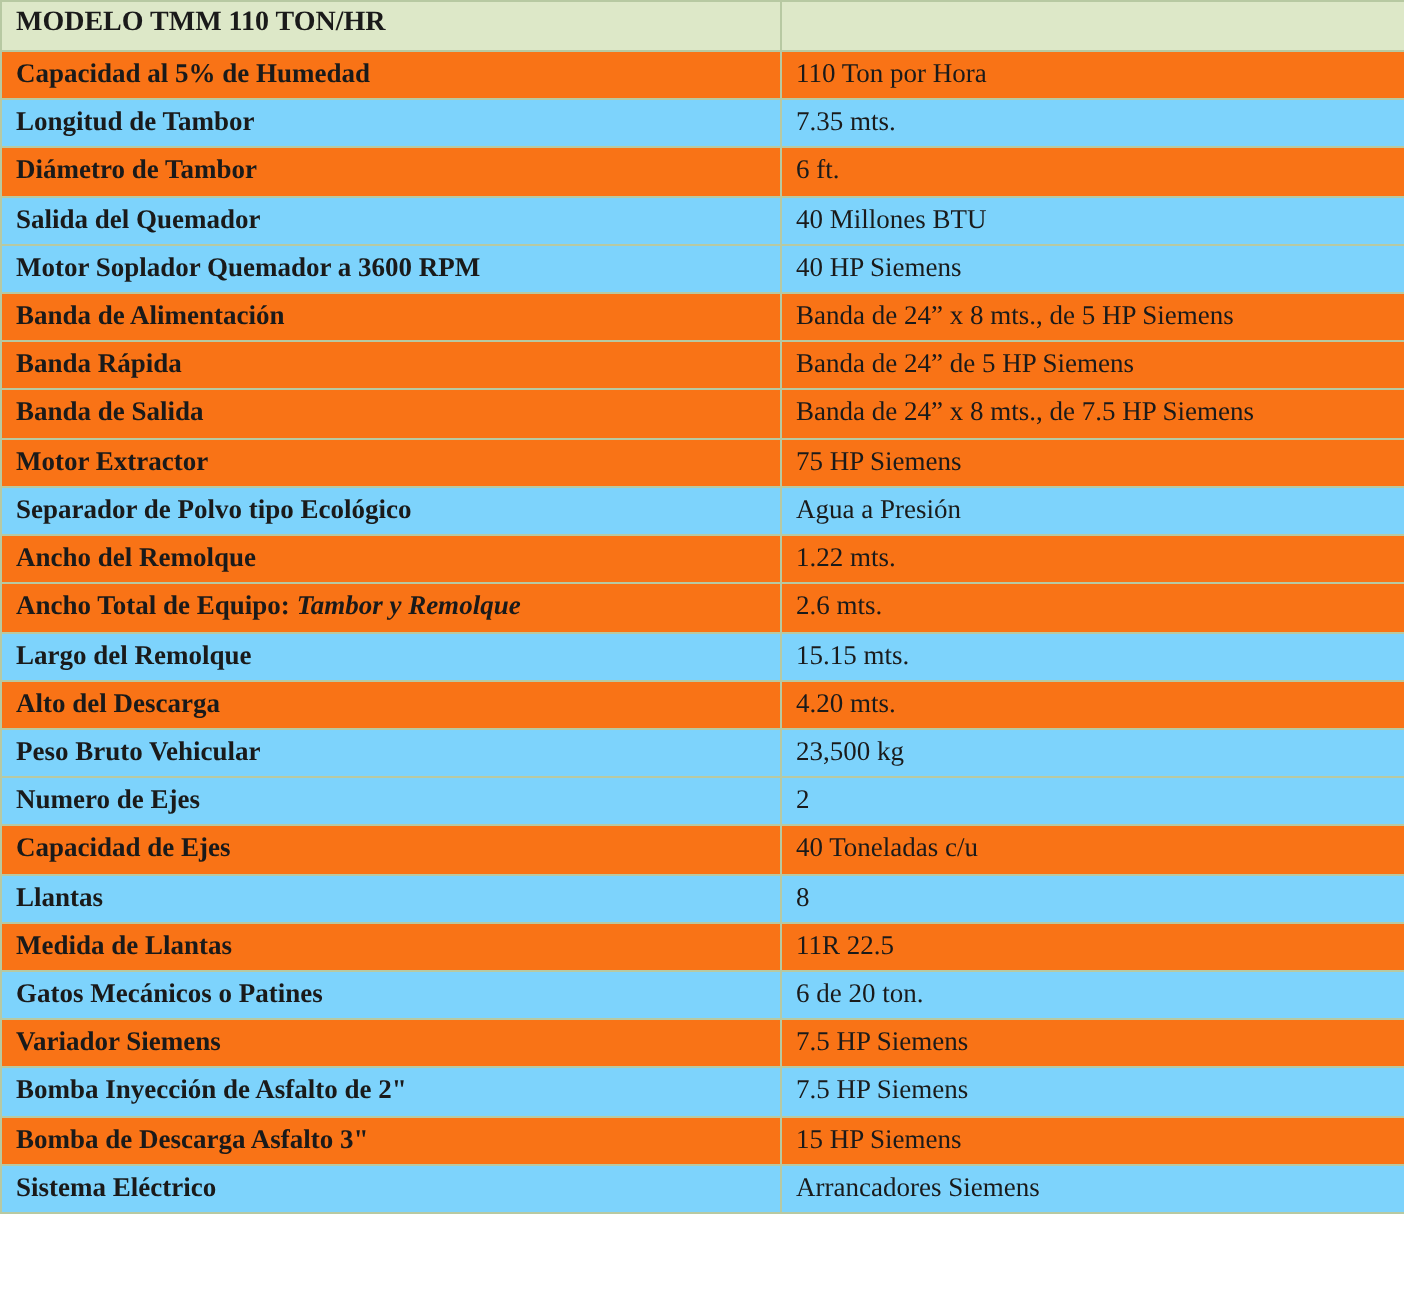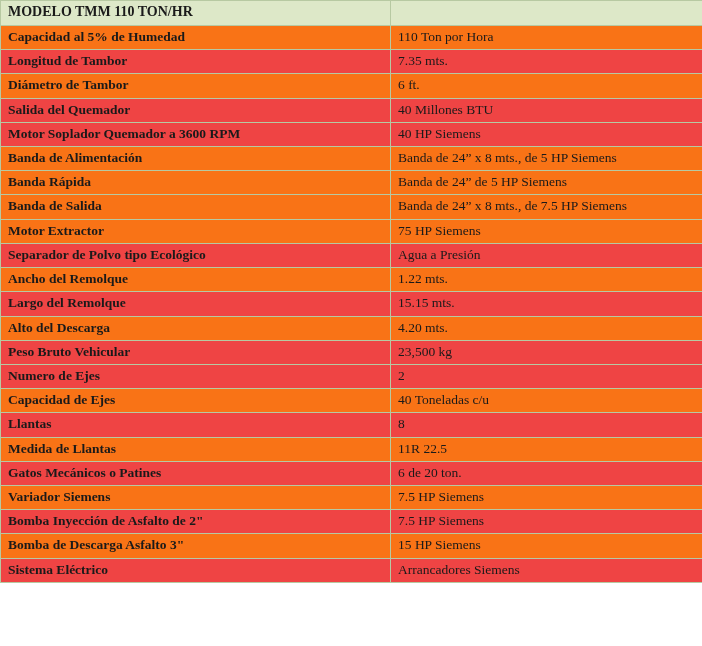--- a/index.html
+++ b/index.html
@@ -22,21 +22,21 @@
   .spec-table col.col-value { width: 312px; }
 
   .spec-table td {
     border: 1px solid #b7c9a2;
     padding: 2px 7px 3px 7px;
     font-size: 13.5px;
     line-height: 1.35;
     color: #1a1a1a;
     vertical-align: middle;
     height: 17px;
-    background: #ef4444;
+    background: #7dd3fc;
     white-space: nowrap;
     overflow: hidden;
   }
   .spec-table tr.shaded td {
     background: #f97316;
   }
   .spec-table tr.header-row td {
     background: #dde8c8;
     font-weight: bold;
     font-size: 14px;
@@ -106,20 +106,24 @@
         <td class="value">75 HP Siemens</td>
       </tr>
       <tr>
         <td class="label">Separador de Polvo tipo Ecológico</td>
         <td class="value">Agua a Presión</td>
       </tr>
       <tr class="shaded">
         <td class="label">Ancho del Remolque</td>
         <td class="value">1.22 mts.</td>
       </tr>
+      <tr class="shaded">
+        <td class="label"><span>Ancho Total de Equipo:</span><span class="italic-part"> Tambor y Remolque</span></td>
+        <td class="value">2.6 mts.</td>
+      </tr>
       <tr>
         <td class="label">Largo del Remolque</td>
         <td class="value">15.15 mts.</td>
       </tr>
       <tr class="shaded">
         <td class="label">Alto del Descarga</td>
         <td class="value">4.20 mts.</td>
       </tr>
       <tr>
         <td class="label">Peso Bruto Vehicular</td>

